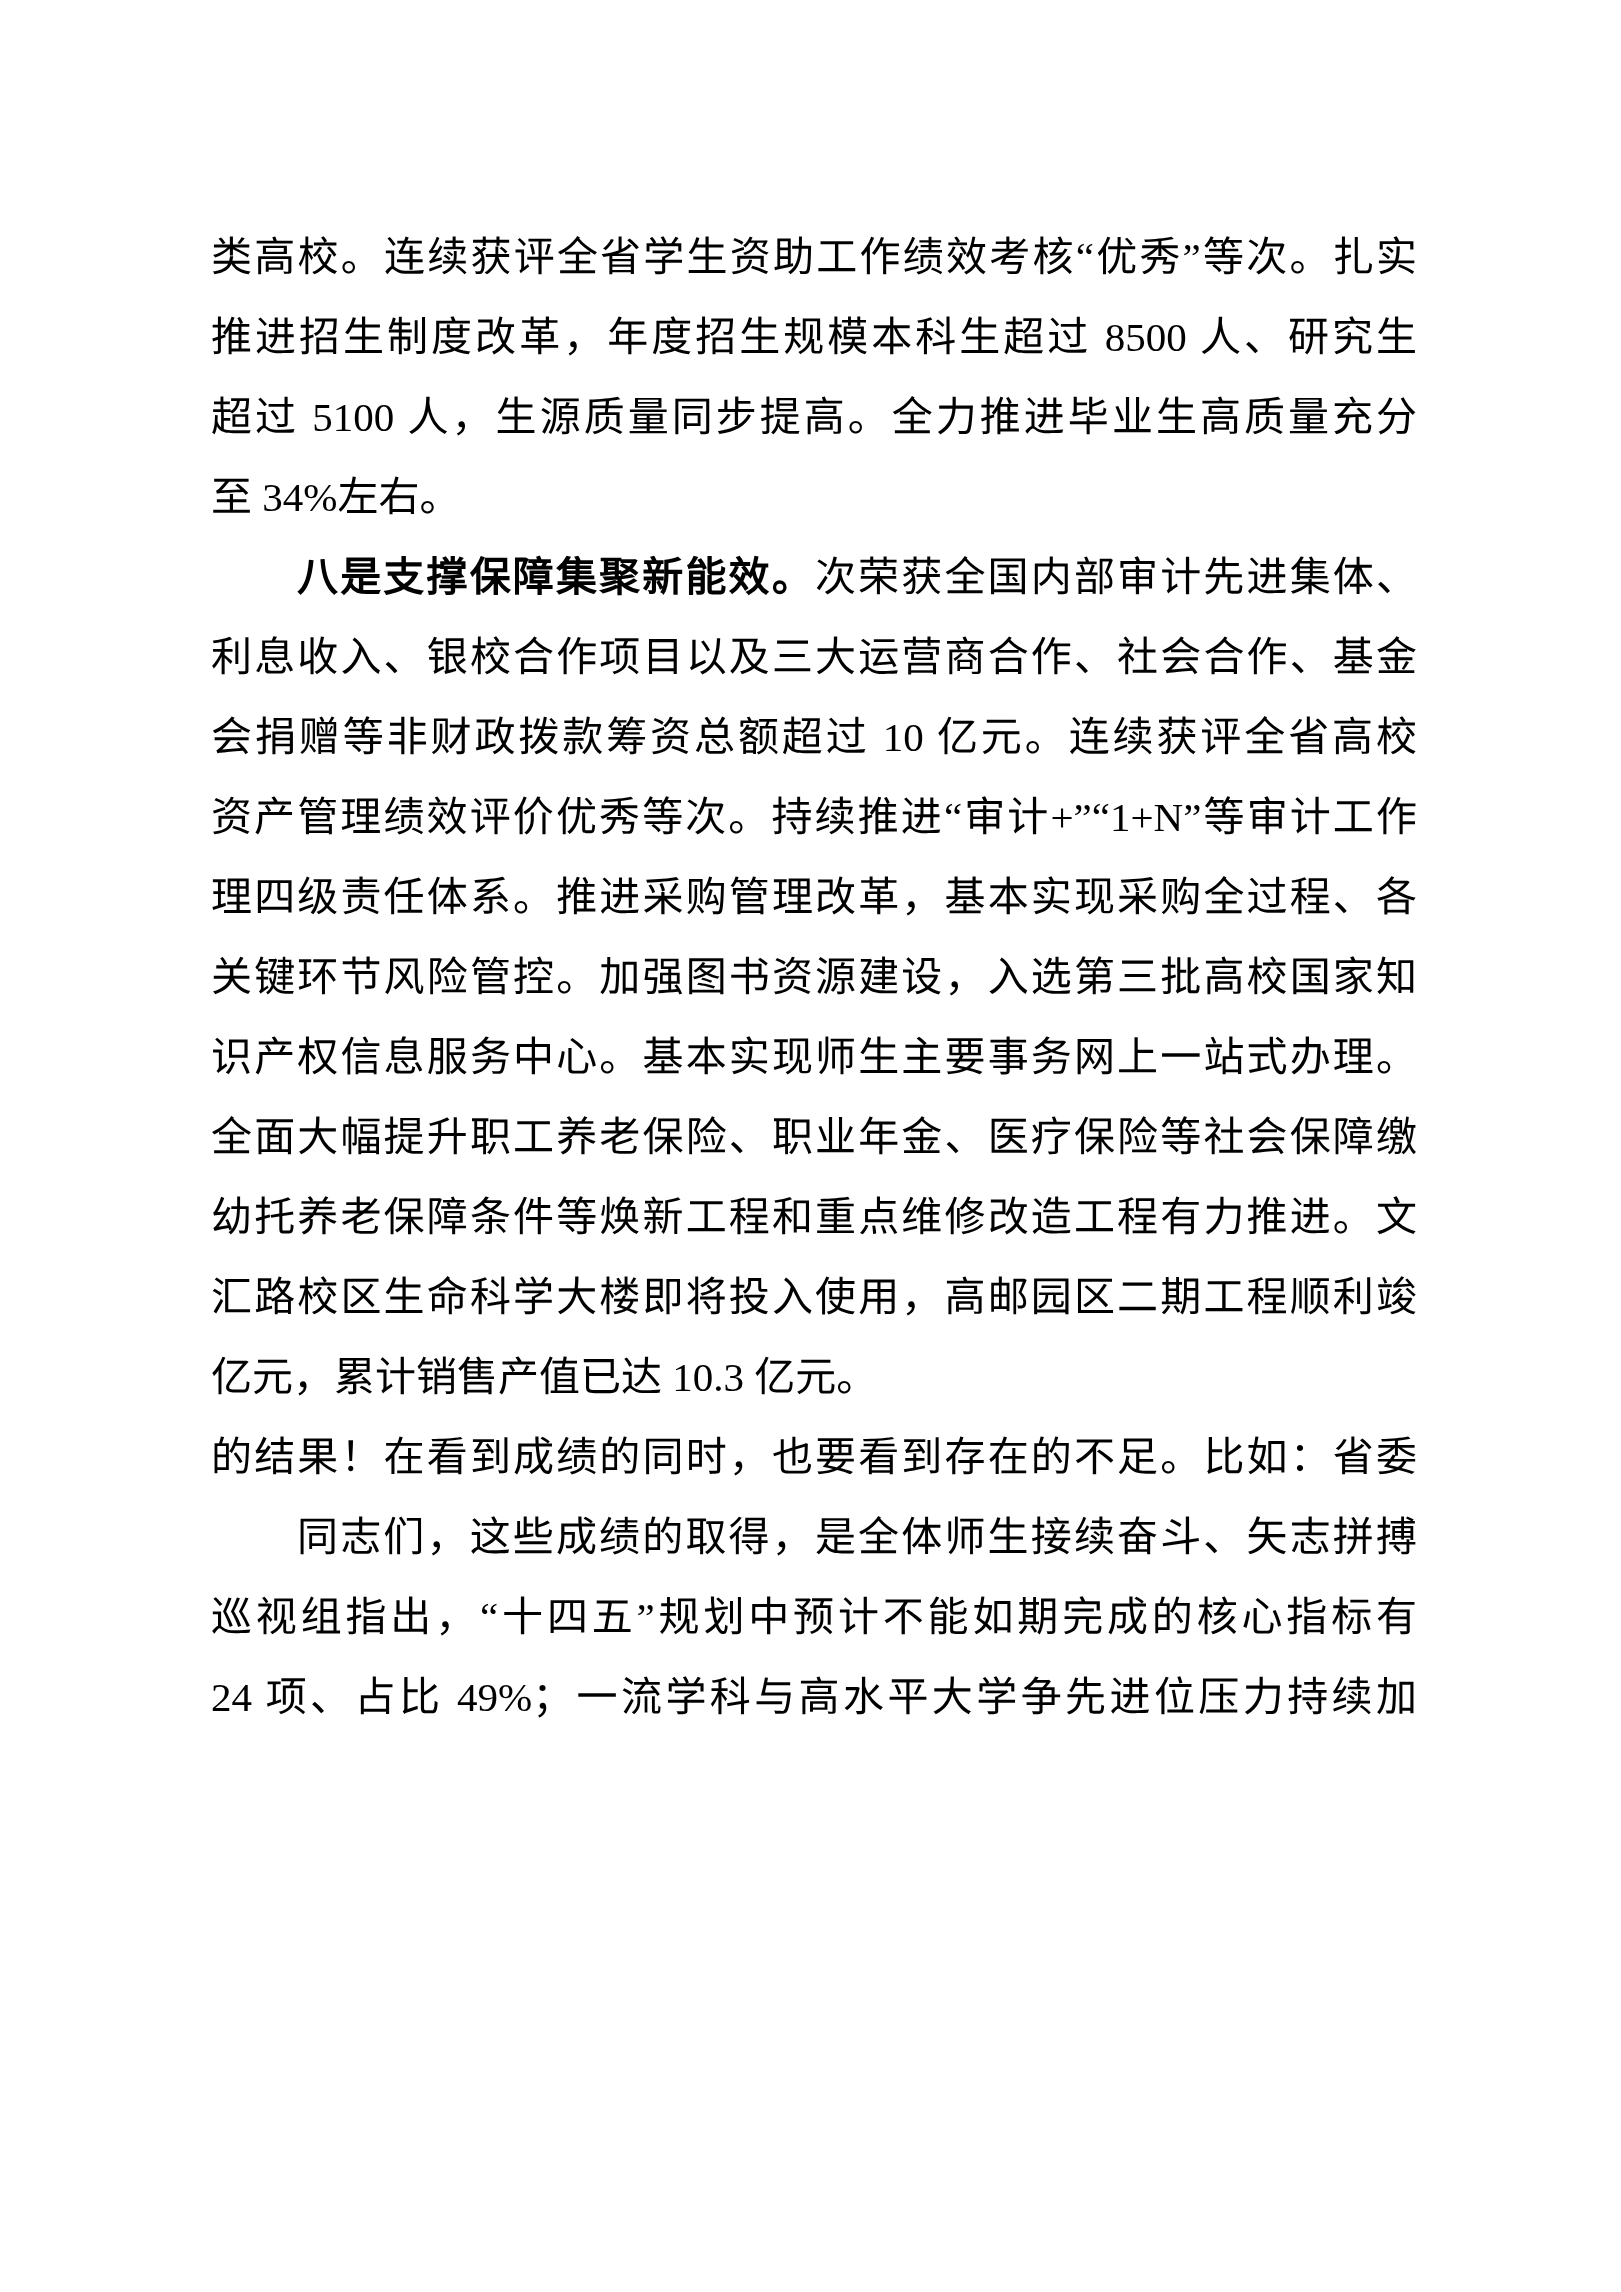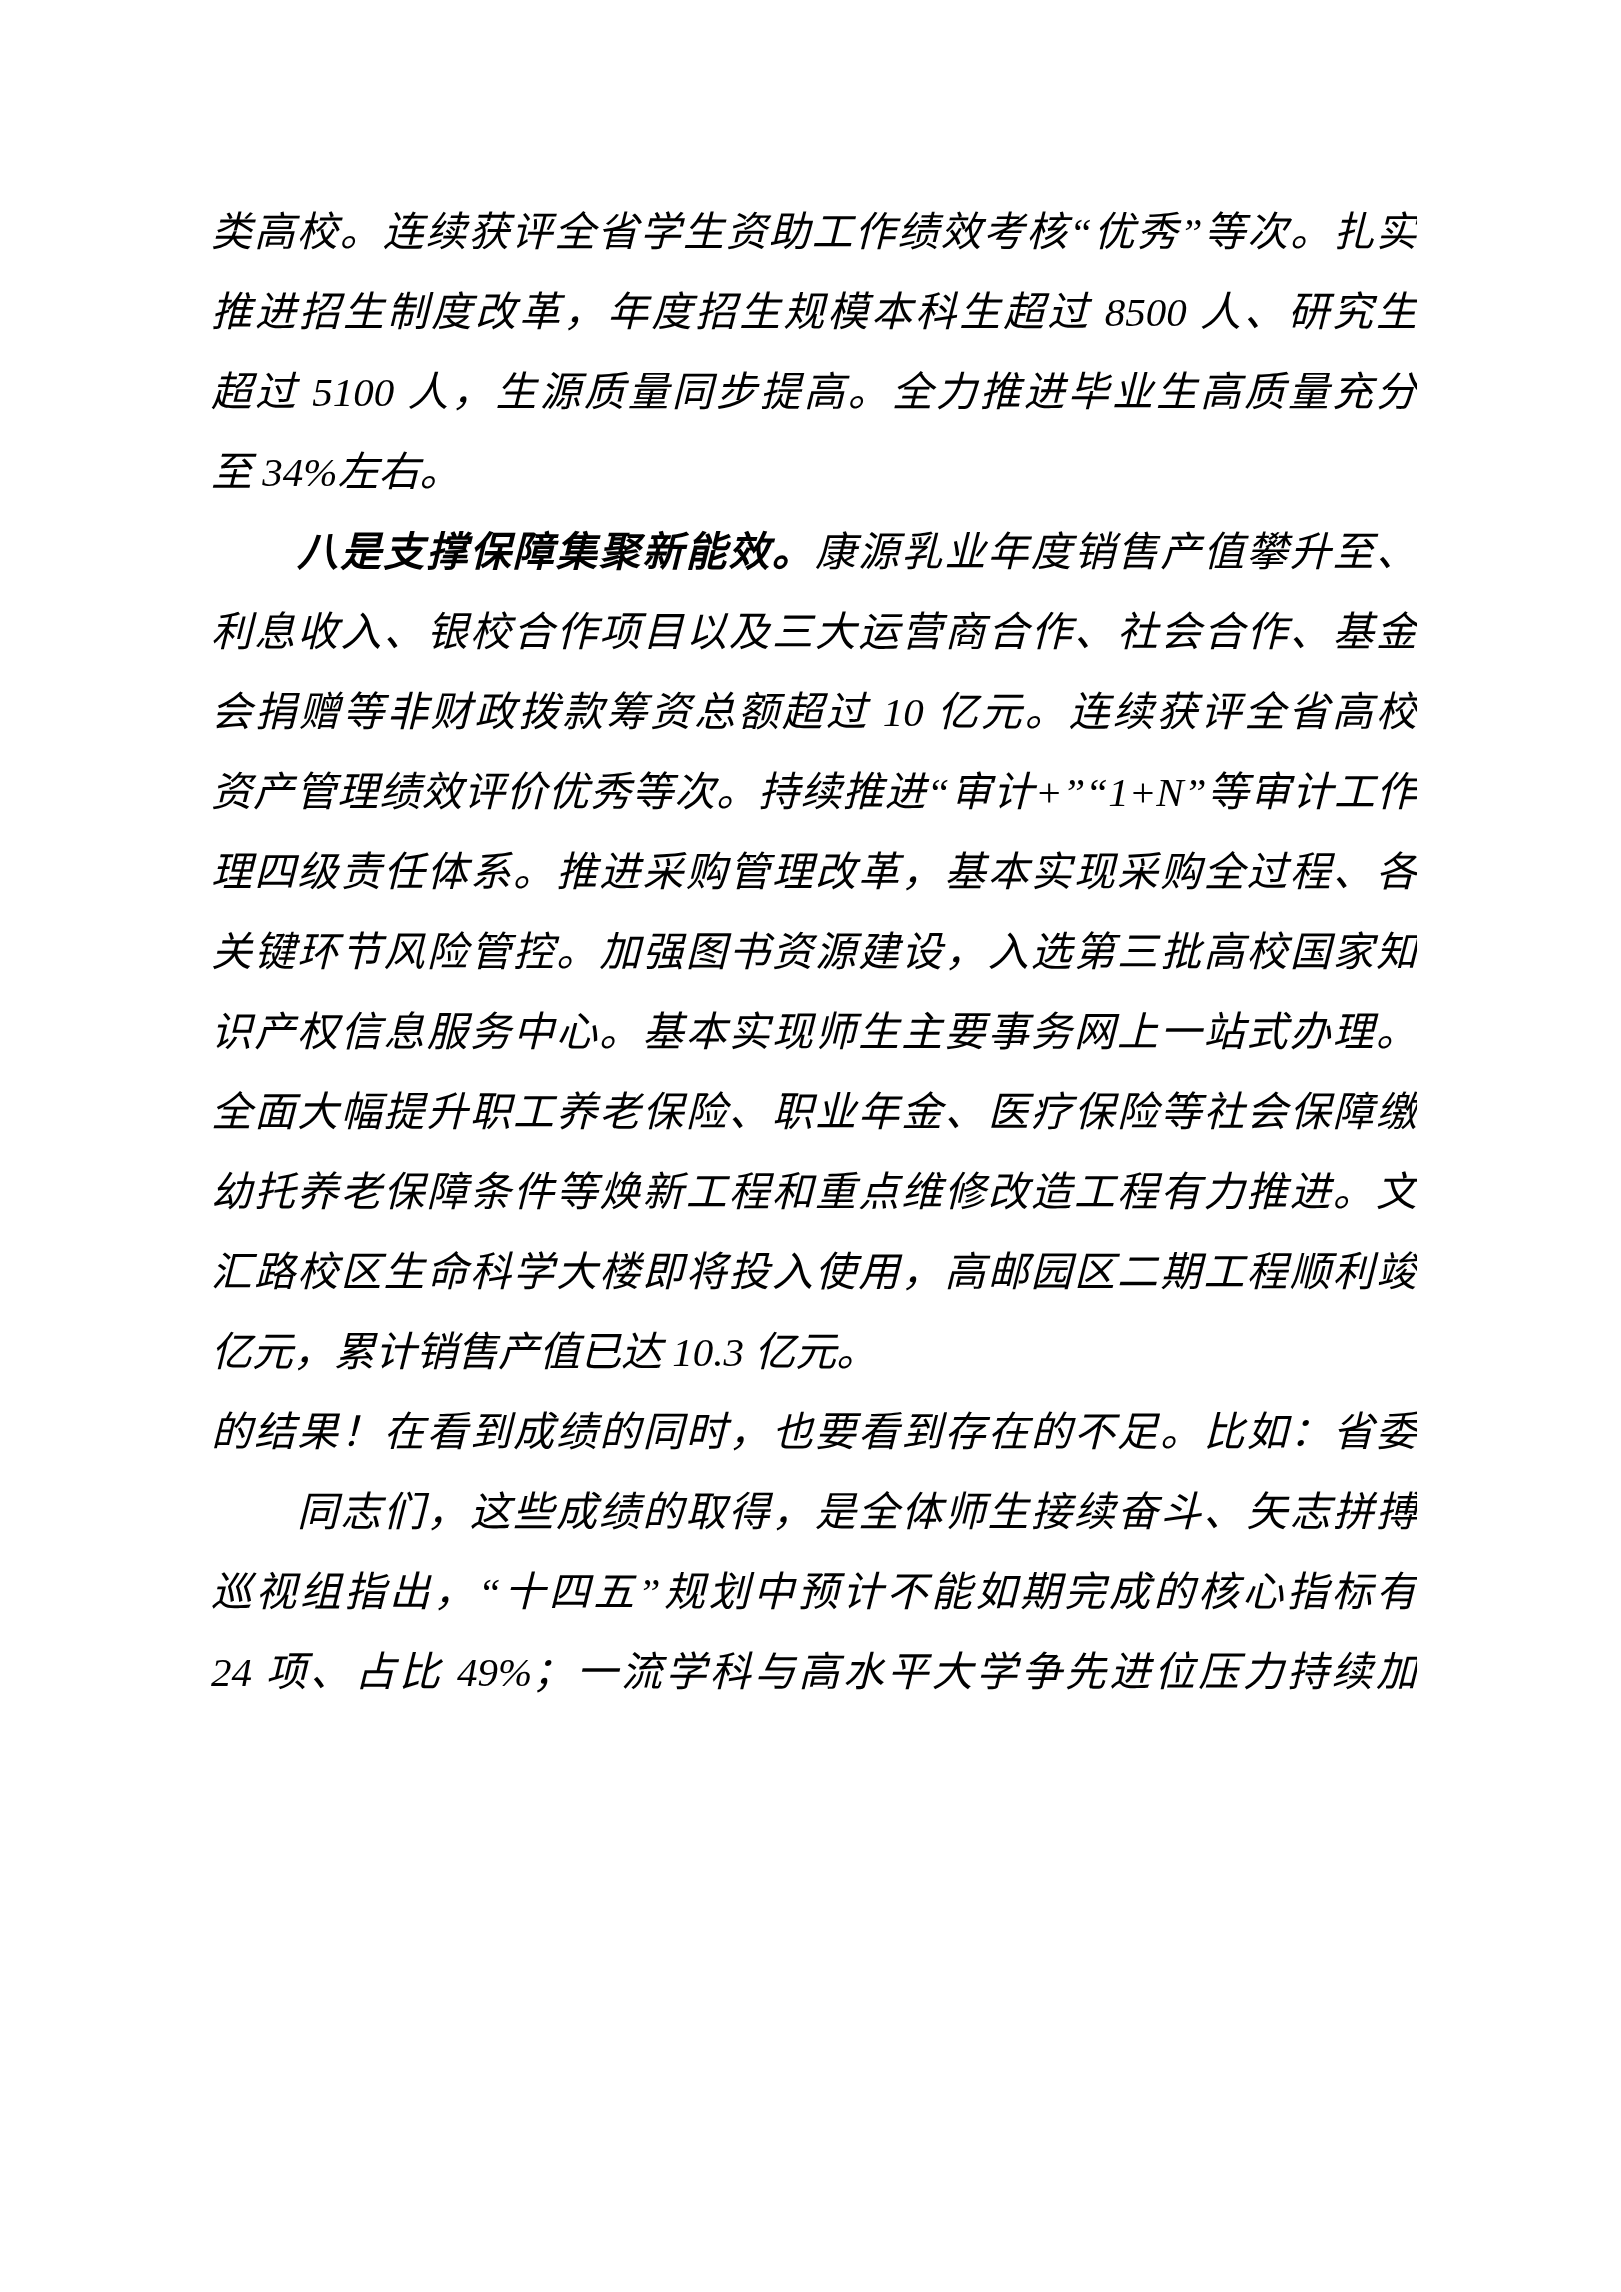--- a/index.html
+++ b/index.html
@@ -13,23 +13,22 @@
     font-family: "Liberation Serif", "DejaVu Serif", serif;
   }
   .page {
     position: absolute;
     inset: 0;
     background: #ffffff;
   }
   .text-block {
     position: absolute;
     left: 211px;
-    top: 192px;
+    top: 217px;
     width: 1206px;
-    font-style: italic;
   }
   .paragraph { margin: 0; }
   .line {
     height: 80px;
     line-height: 80px;
     font-size: 41px;
     text-align: justify;
     text-align-last: justify;
     overflow: hidden;
   }
@@ -45,21 +44,21 @@
 
 <div class="page">
   <main class="text-block">
       <div class="paragraph">
         <div class="line">类高校。连续获评全省学生资助工作绩效考核“优秀”等次。扎实</div>
         <div class="line">推进招生制度改革，年度招生规模本科生超过 8500 人、研究生</div>
         <div class="line">超过 5100 人，生源质量同步提高。全力推进毕业生高质量充分</div>
         <div class="line unjust">至 34%左右。</div>
       </div>
       <div class="paragraph">
-        <div class="line indent"><span class="lead-bold">八是支撑保障集聚新能效。</span><span>康源乳业年度销售产值攀升至、</span></div>
+        <div class="line indent"><span class="lead-bold">八是支撑保障集聚新能效。</span><span>次荣获全国内部审计先进集体、</span></div>
         <div class="line">利息收入、银校合作项目以及三大运营商合作、社会合作、基金</div>
         <div class="line">会捐赠等非财政拨款筹资总额超过 10 亿元。连续获评全省高校</div>
         <div class="line">资产管理绩效评价优秀等次。持续推进“审计+”“1+N”等审计工作</div>
         <div class="line">理四级责任体系。推进采购管理改革，基本实现采购全过程、各</div>
         <div class="line">关键环节风险管控。加强图书资源建设，入选第三批高校国家知</div>
         <div class="line">识产权信息服务中心。基本实现师生主要事务网上一站式办理。</div>
         <div class="line">全面大幅提升职工养老保险、职业年金、医疗保险等社会保障缴</div>
         <div class="line">幼托养老保障条件等焕新工程和重点维修改造工程有力推进。文</div>
         <div class="line">汇路校区生命科学大楼即将投入使用，高邮园区二期工程顺利竣</div>
         <div class="line unjust">亿元，累计销售产值已达 10.3 亿元。</div>

